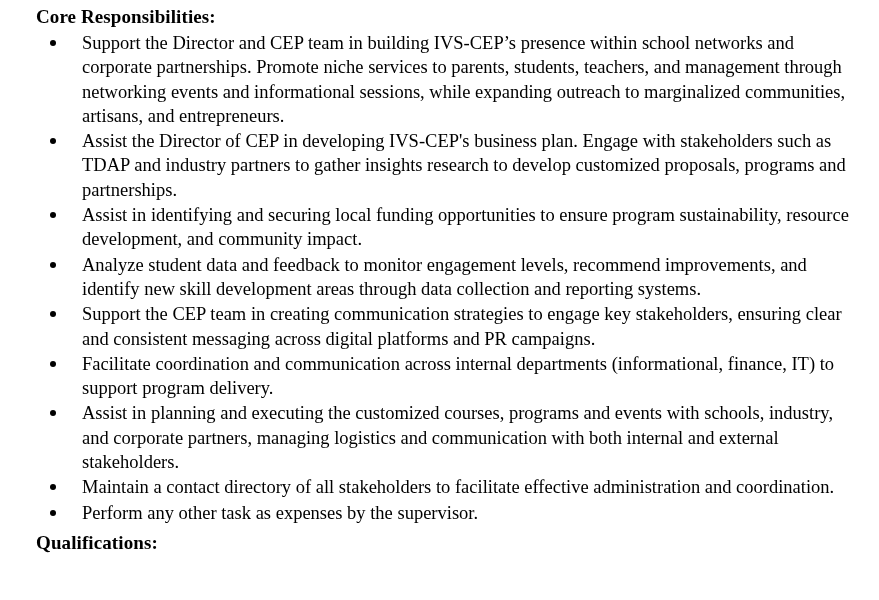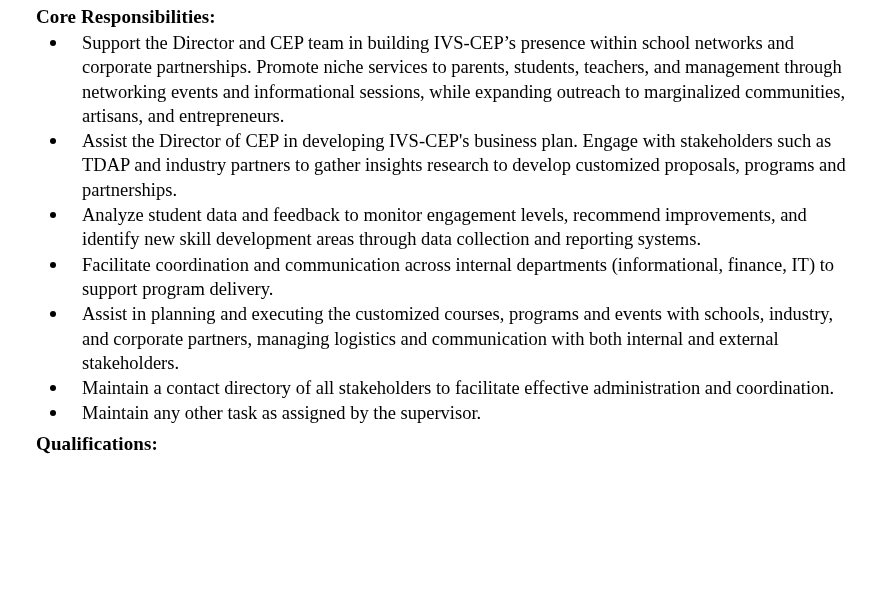--- a/index.html
+++ b/index.html
@@ -68,37 +68,45 @@
       <li>
         <span class="dot"></span>
         <span>Support the Director and CEP team in building IVS-CEP’s presence within school networks and corporate partnerships. Promote niche services to parents, students, teachers, and management through networking events and informational sessions, while expanding outreach to marginalized communities, artisans, and entrepreneurs.</span>
       </li>
       <li>
         <span class="dot"></span>
         <span>Assist the Director of CEP in developing IVS-CEP's business plan. Engage with stakeholders such as TDAP and industry partners to gather insights research to develop customized proposals, programs and partnerships.</span>
       </li>
       <li>
         <span class="dot"></span>
+        <span>Assist in identifying and securing local funding opportunities to ensure program sustainability, resource development, and community impact.</span>
+      </li>
+      <li>
+        <span class="dot"></span>
         <span>Analyze student data and feedback to monitor engagement levels, recommend improvements, and identify new skill development areas through data collection and reporting systems.</span>
+      </li>
+      <li>
+        <span class="dot"></span>
+        <span>Support the CEP team in creating communication strategies to engage key stakeholders, ensuring clear and consistent messaging across digital platforms and PR campaigns.</span>
       </li>
       <li>
         <span class="dot"></span>
         <span>Facilitate coordination and communication across internal departments (informational, finance, IT) to support program delivery.</span>
       </li>
       <li>
         <span class="dot"></span>
         <span>Assist in planning and executing the customized courses, programs and events with schools, industry, and corporate partners, managing logistics and communication with both internal and external stakeholders.</span>
       </li>
       <li>
         <span class="dot"></span>
         <span>Maintain a contact directory of all stakeholders to facilitate effective administration and coordination.</span>
       </li>
       <li>
         <span class="dot"></span>
-        <span>Maintain any other task as assigned by the supervisor.</span>
+        <span>Perform any other task as expenses by the supervisor.</span>
       </li>
     </ul>
   </div>
 
   <div class="qual-block clipped">
     <h2 class="section-heading">Qualifications:</h2>
 
   </div>
 
 </div>

